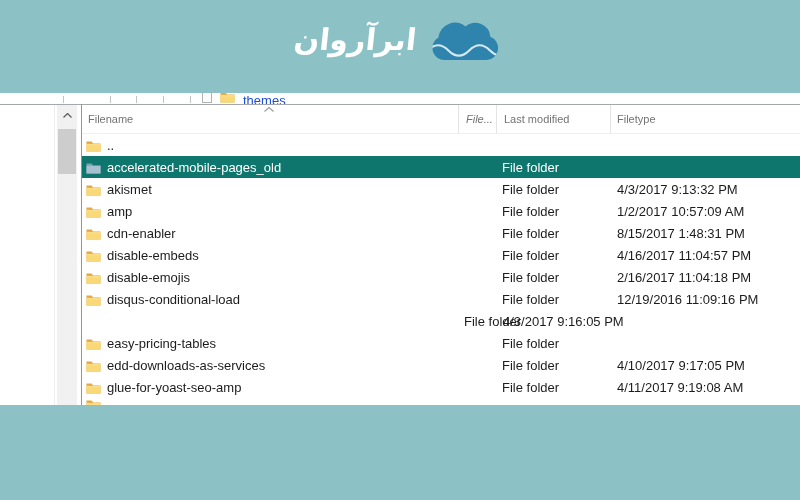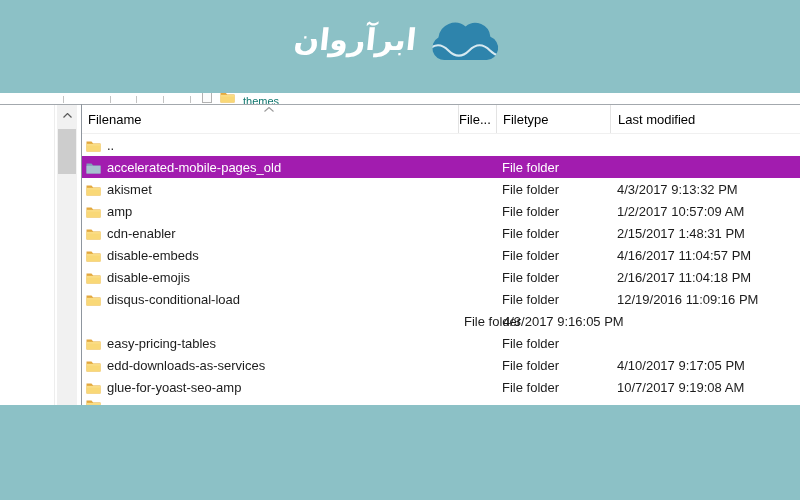--- a/index.html
+++ b/index.html
@@ -31,21 +31,21 @@
     background:#ffffff;overflow:hidden;
   }
   .tree-strip-inner{position:relative;width:100%;height:20px;margin-top:-9px;}
   .tree-tick{position:absolute;bottom:1px;width:1px;height:7px;background:#c3c3c3;}
   .expander-box{
     position:absolute;left:202px;bottom:1px;width:10px;height:12px;
     border:1px solid #b2b2b2;background:#fcfcfc;box-sizing:border-box;
   }
   .tree-folder{position:absolute;left:220px;bottom:1px;}
   .tree-label{
-    position:absolute;left:243px;bottom:-3px;font-size:11px;color:#0f766e;line-height:1;
+    position:absolute;left:243px;bottom:-3px;font-size:13px;color:#1d4ed8;line-height:1;
   }
   
   .top-rule{position:absolute;top:104px;left:0;width:800px;height:1px;background:#a3a8ad;}
   .panel-border{position:absolute;left:81px;top:104px;width:1px;height:301px;background:#8f969e;}
   .left-pane{position:absolute;left:0;top:105px;width:81px;height:300px;background:#ffffff;}
   .left-faint-line{position:absolute;left:54px;top:0;width:1px;height:300px;background:#ededed;}
   
   .vscrollbar{
     position:absolute;left:57px;top:0;width:20px;height:300px;background:#f1f1f1;
   }
@@ -56,35 +56,35 @@
   .scroll-thumb{position:absolute;left:1px;top:24px;width:18px;height:45px;background:#cdcdcd;}
   
   .list-panel{
     position:absolute;left:82px;top:105px;width:718px;height:300px;
     background:#ffffff;overflow:hidden;
   }
   .list-header{
     position:relative;height:29px;display:grid;
     grid-template-columns:376px 38px 114px 1fr;
     border-bottom:1px solid #f0f0f0;box-sizing:border-box;
-    font-size:13px;color:#000000;
+    font-size:11px;color:#737373;
   }
   .hcell{display:flex;align-items:center;box-sizing:border-box;}
   .hcell.sep{border-left:1px solid #e3e3e3;}
   .h-filename{padding-left:6px;}
-  .h-filesize{padding-left:0;}
+  .h-filesize{padding-left:7px;font-style:italic;}
   .h-filetype{padding-left:6px;}
   .h-modified{padding-left:7px;}
   .sort-indicator{position:absolute;left:182px;top:2px;}
   .rows{position:relative;}
   .row{
     height:22px;display:grid;grid-template-columns:376px 38px 114px 1fr;
     font-size:13px;color:#1c1c1c;align-items:center;
   }
-  .row.selected{background:#a21caf;color:#ffffff;}
+  .row.selected{background:#0f766e;color:#ffffff;}
   .cell-name{display:flex;align-items:center;gap:6px;padding-left:4px;overflow:hidden;white-space:nowrap;}
   .cell-size{}
   .cell-type{padding-left:6px;white-space:nowrap;}
   .cell-modified{padding-left:7px;white-space:nowrap;}
   .sliver-row{height:7px;overflow:hidden;display:flex;padding-left:4px;}
   .ficon{flex:0 0 auto;display:block;}
 </style>
 </head>
 <body>
 
@@ -147,22 +147,22 @@
     <div class="scroll-thumb"></div>
   </div>
 </div>
 
 <div class="panel-border"></div>
 
 <div class="list-panel">
   <div class="list-header">
     <div class="hcell h-filename">Filename</div>
     <div class="hcell sep h-filesize">File...</div>
+    <div class="hcell sep h-modified">Last modified</div>
     <div class="hcell sep h-filetype">Filetype</div>
-    <div class="hcell sep h-modified">Last modified</div>
     <svg class="sort-indicator" width="10" height="5" viewBox="0 0 10 5">
       <polyline points="0.5,4.5 5,0.5 9.5,4.5" fill="none" stroke="#9a9a9a" stroke-width="1.1"></polyline>
     </svg>
   </div>
 
   <div class="rows">
 
     <div class="row">
       <div class="cell-name">
           <svg class="ficon" width="15" height="13" viewBox="0 0 15 13">
@@ -213,21 +213,21 @@
 
     <div class="row">
       <div class="cell-name">
           <svg class="ficon" width="15" height="13" viewBox="0 0 15 13">
             <use href="#folder-glyph"></use>
           </svg>
           <span>cdn-enabler</span>
         </div>
       <div class="cell-size"></div>
       <div class="cell-type">File folder</div>
-      <div class="cell-modified">2/15/2017 1:48:31 PM</div>
+      <div class="cell-modified">8/15/2017 1:48:31 PM</div>
     </div>
 
     <div class="row">
       <div class="cell-name">
           <svg class="ficon" width="15" height="13" viewBox="0 0 15 13">
             <use href="#folder-glyph"></use>
           </svg>
           <span>disable-embeds</span>
         </div>
       <div class="cell-size"></div>
@@ -290,21 +290,21 @@
 
     <div class="row">
       <div class="cell-name">
           <svg class="ficon" width="15" height="13" viewBox="0 0 15 13">
             <use href="#folder-glyph"></use>
           </svg>
           <span>glue-for-yoast-seo-amp</span>
         </div>
       <div class="cell-size"></div>
       <div class="cell-type">File folder</div>
-      <div class="cell-modified">10/7/2017 9:19:08 AM</div>
+      <div class="cell-modified">4/11/2017 9:19:08 AM</div>
     </div>
 
     <div class="sliver-row">
       <svg class="ficon" width="15" height="13" viewBox="0 0 15 13">
           <use href="#folder-glyph"></use>
         </svg>
     </div>
 
   </div>
 </div>

